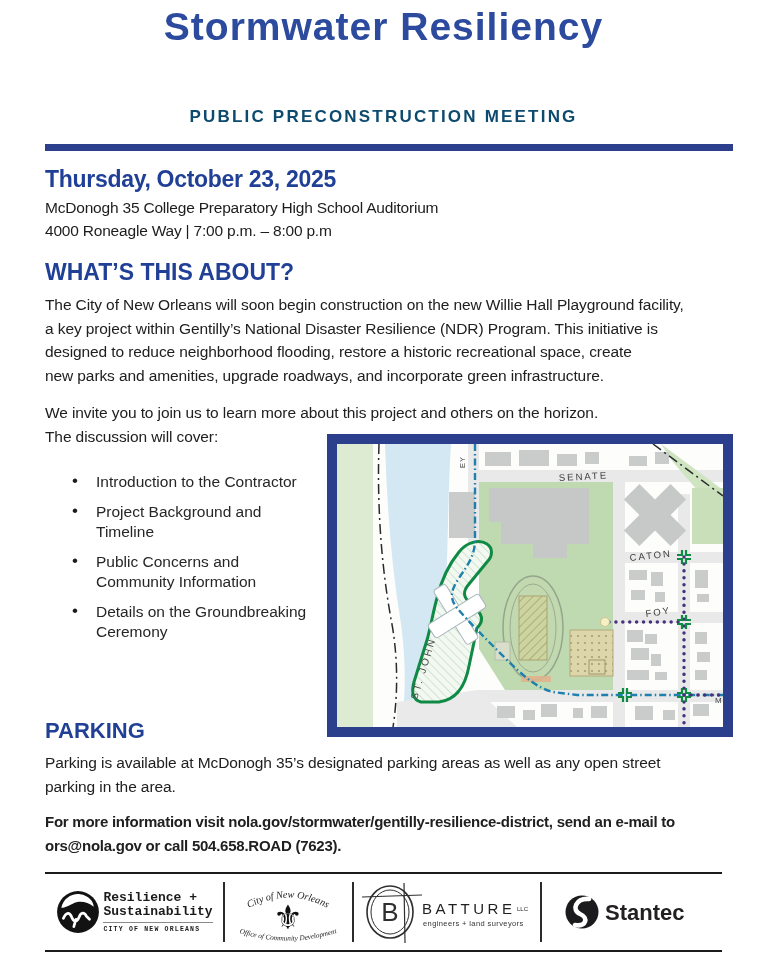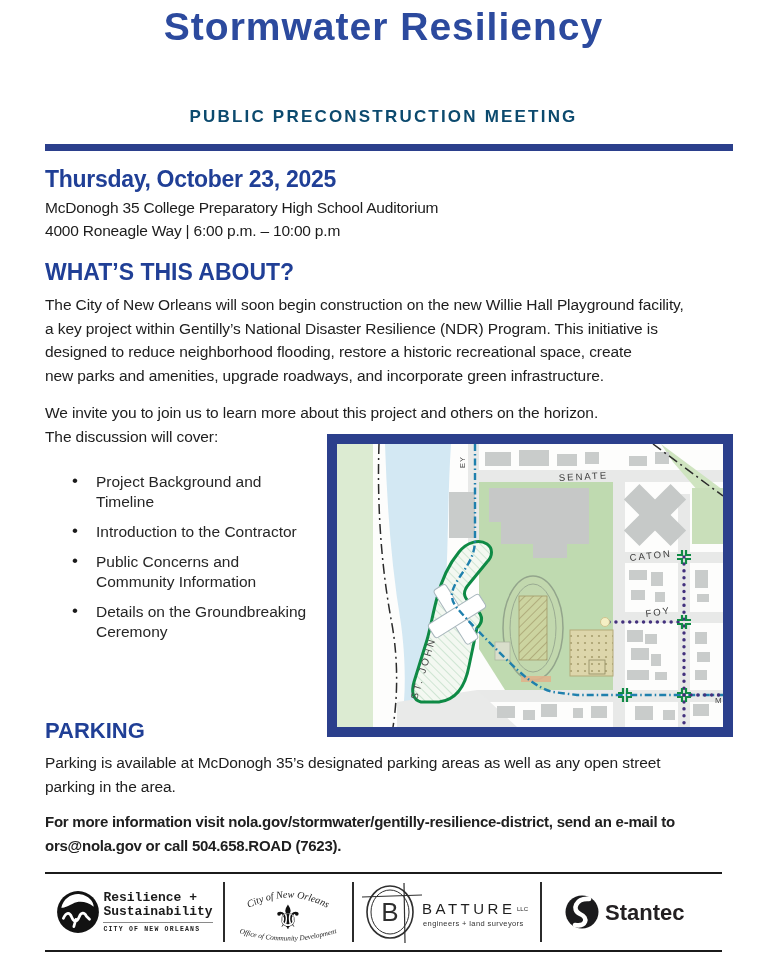--- a/index.html
+++ b/index.html
@@ -57,35 +57,35 @@
 <div id="page">
 
   <div class="abs title">
     <div>Stormwater Resiliency</div>
   </div>
   <div class="abs subtitle">PUBLIC PRECONSTRUCTION MEETING</div>
   <div class="abs rule1"></div>
 
   <div class="abs date">Thursday, October 23, 2025</div>
   <div class="abs venue">McDonogh 35 College Preparatory High School Auditorium</div>
-  <div class="abs addr">4000 Roneagle Way | 6:00 p.m. – 10:00 p.m</div>
+  <div class="abs addr">4000 Roneagle Way | 7:00 p.m. – 8:00 p.m</div>
 
   <div class="abs about-h">WHAT’S THIS ABOUT?</div>
   <div class="abs para p1">The City of New Orleans will soon begin construction on the new Willie Hall Playground facility,
 a key project within Gentilly’s National Disaster Resilience (NDR) Program. This initiative is
 designed to reduce neighborhood flooding, restore a historic recreational space, create
 new parks and amenities, upgrade roadways, and incorporate green infrastructure.</div>
   <div class="abs para p2">We invite you to join us to learn more about this project and others on the horizon.
 The discussion will cover:</div>
 
   <div class="abs bullets">
     <ul>
+      <li>Introduction to the Contractor</li>
       <li>Project  Background and
 Timeline</li>
-      <li>Introduction to the Contractor</li>
       <li>Public Concerns and
 Community Information</li>
       <li>Details on the Groundbreaking
 Ceremony</li>
     </ul>
   </div>
 
   <div class="abs map-frame">
     <svg width="386" height="283" viewBox="0 0 386 283">
       <defs>

